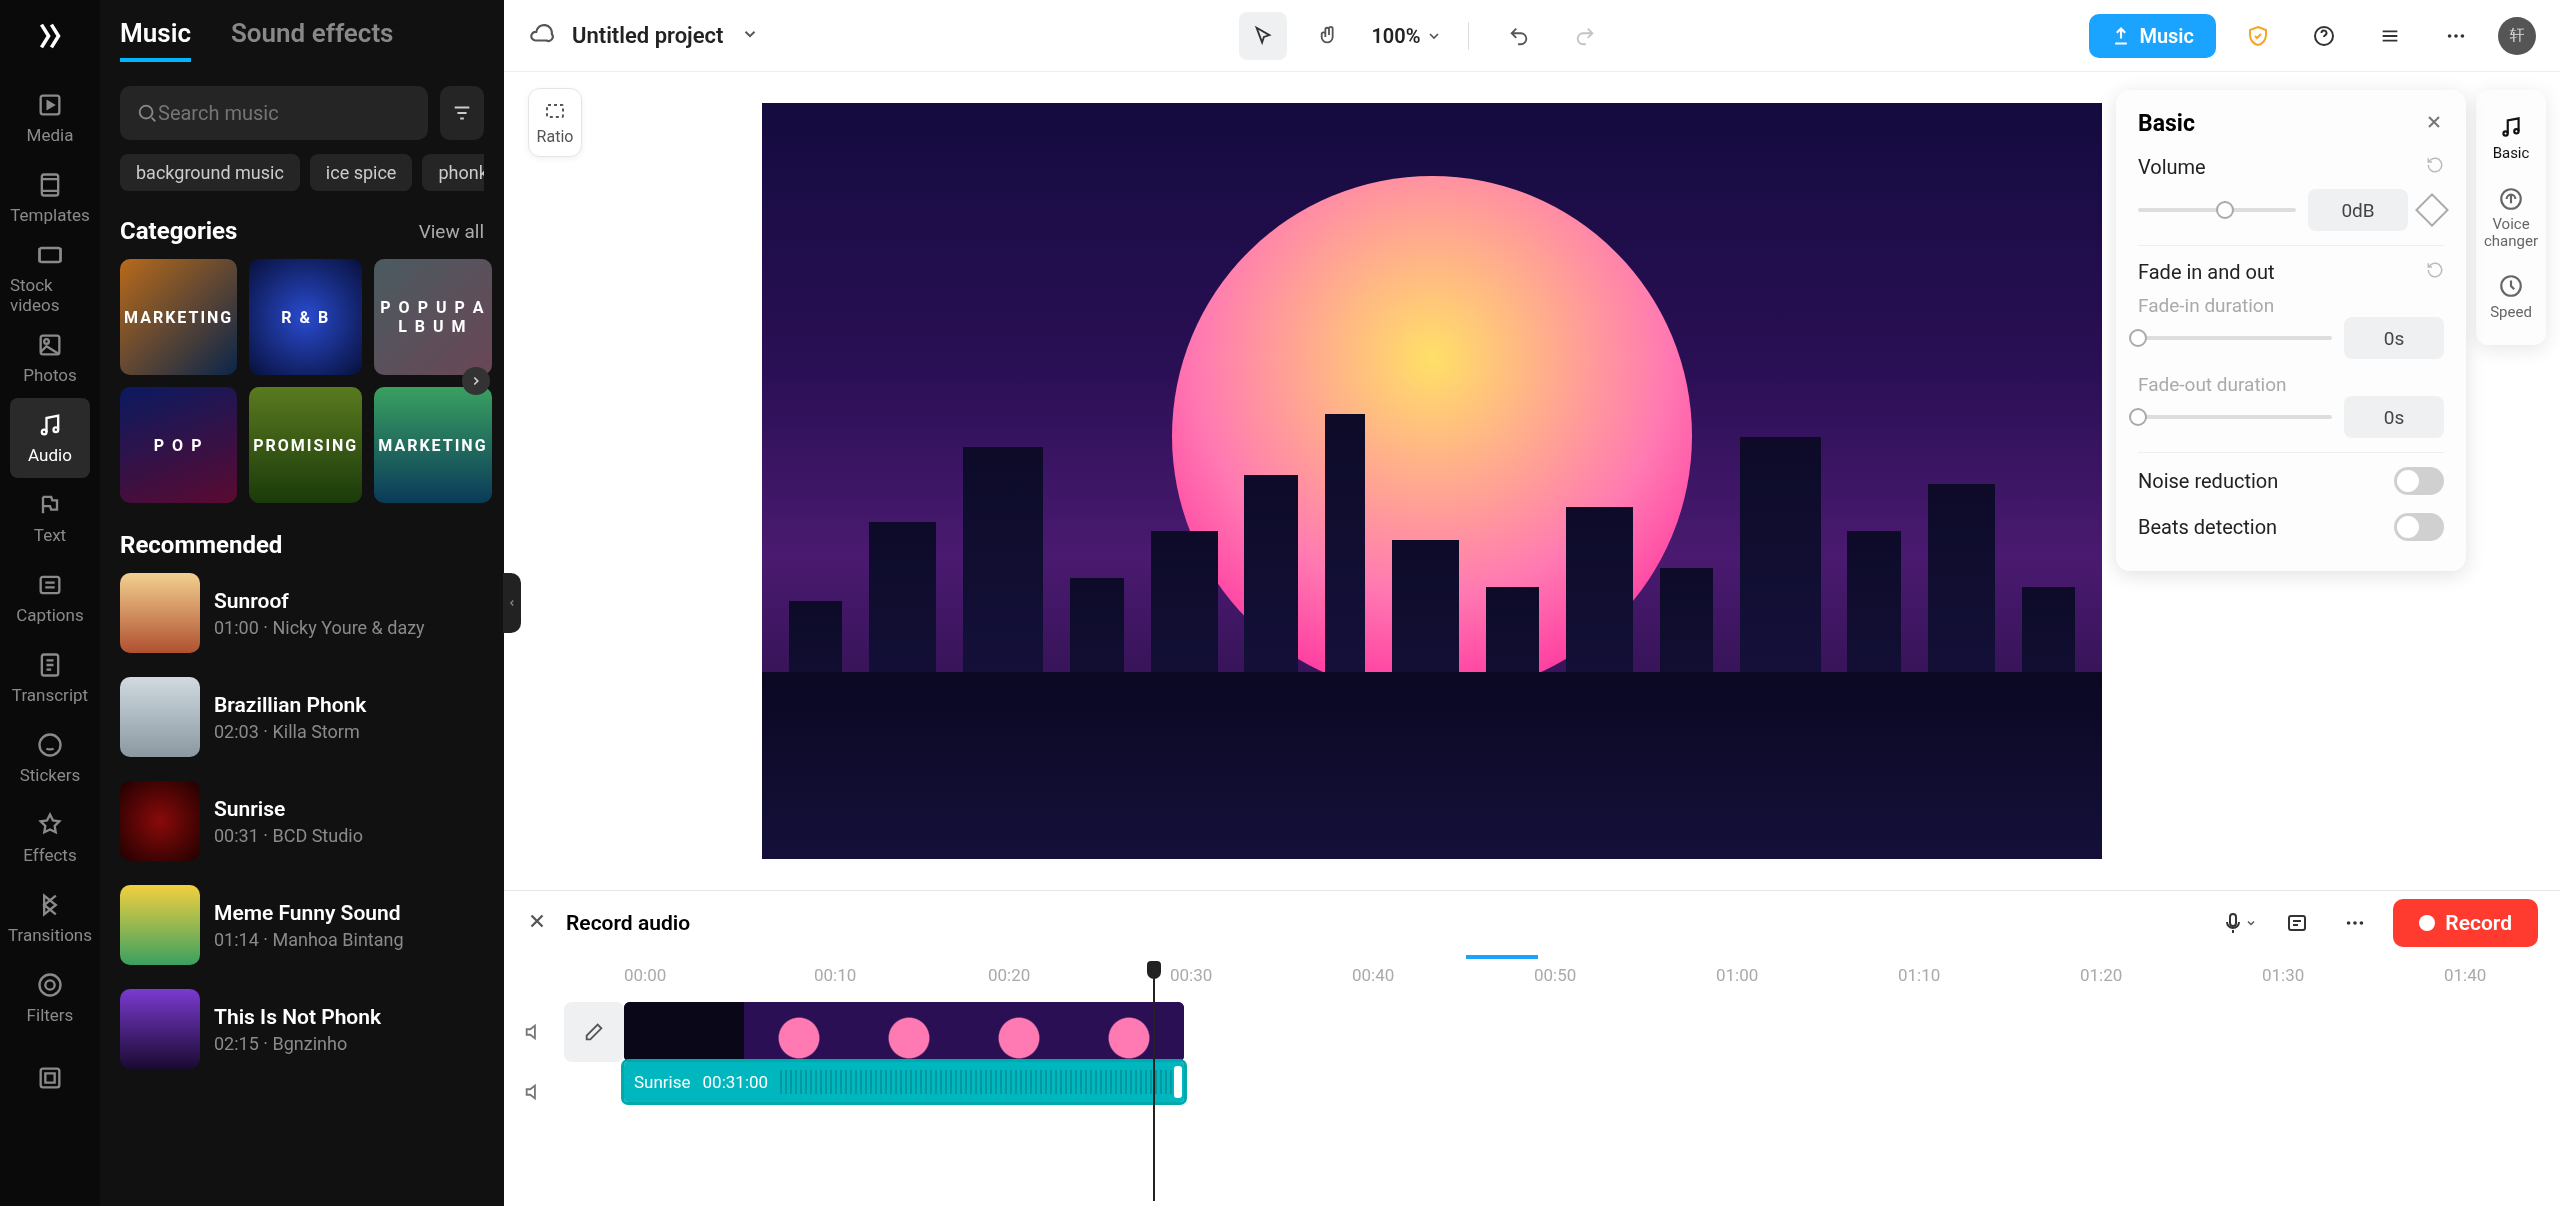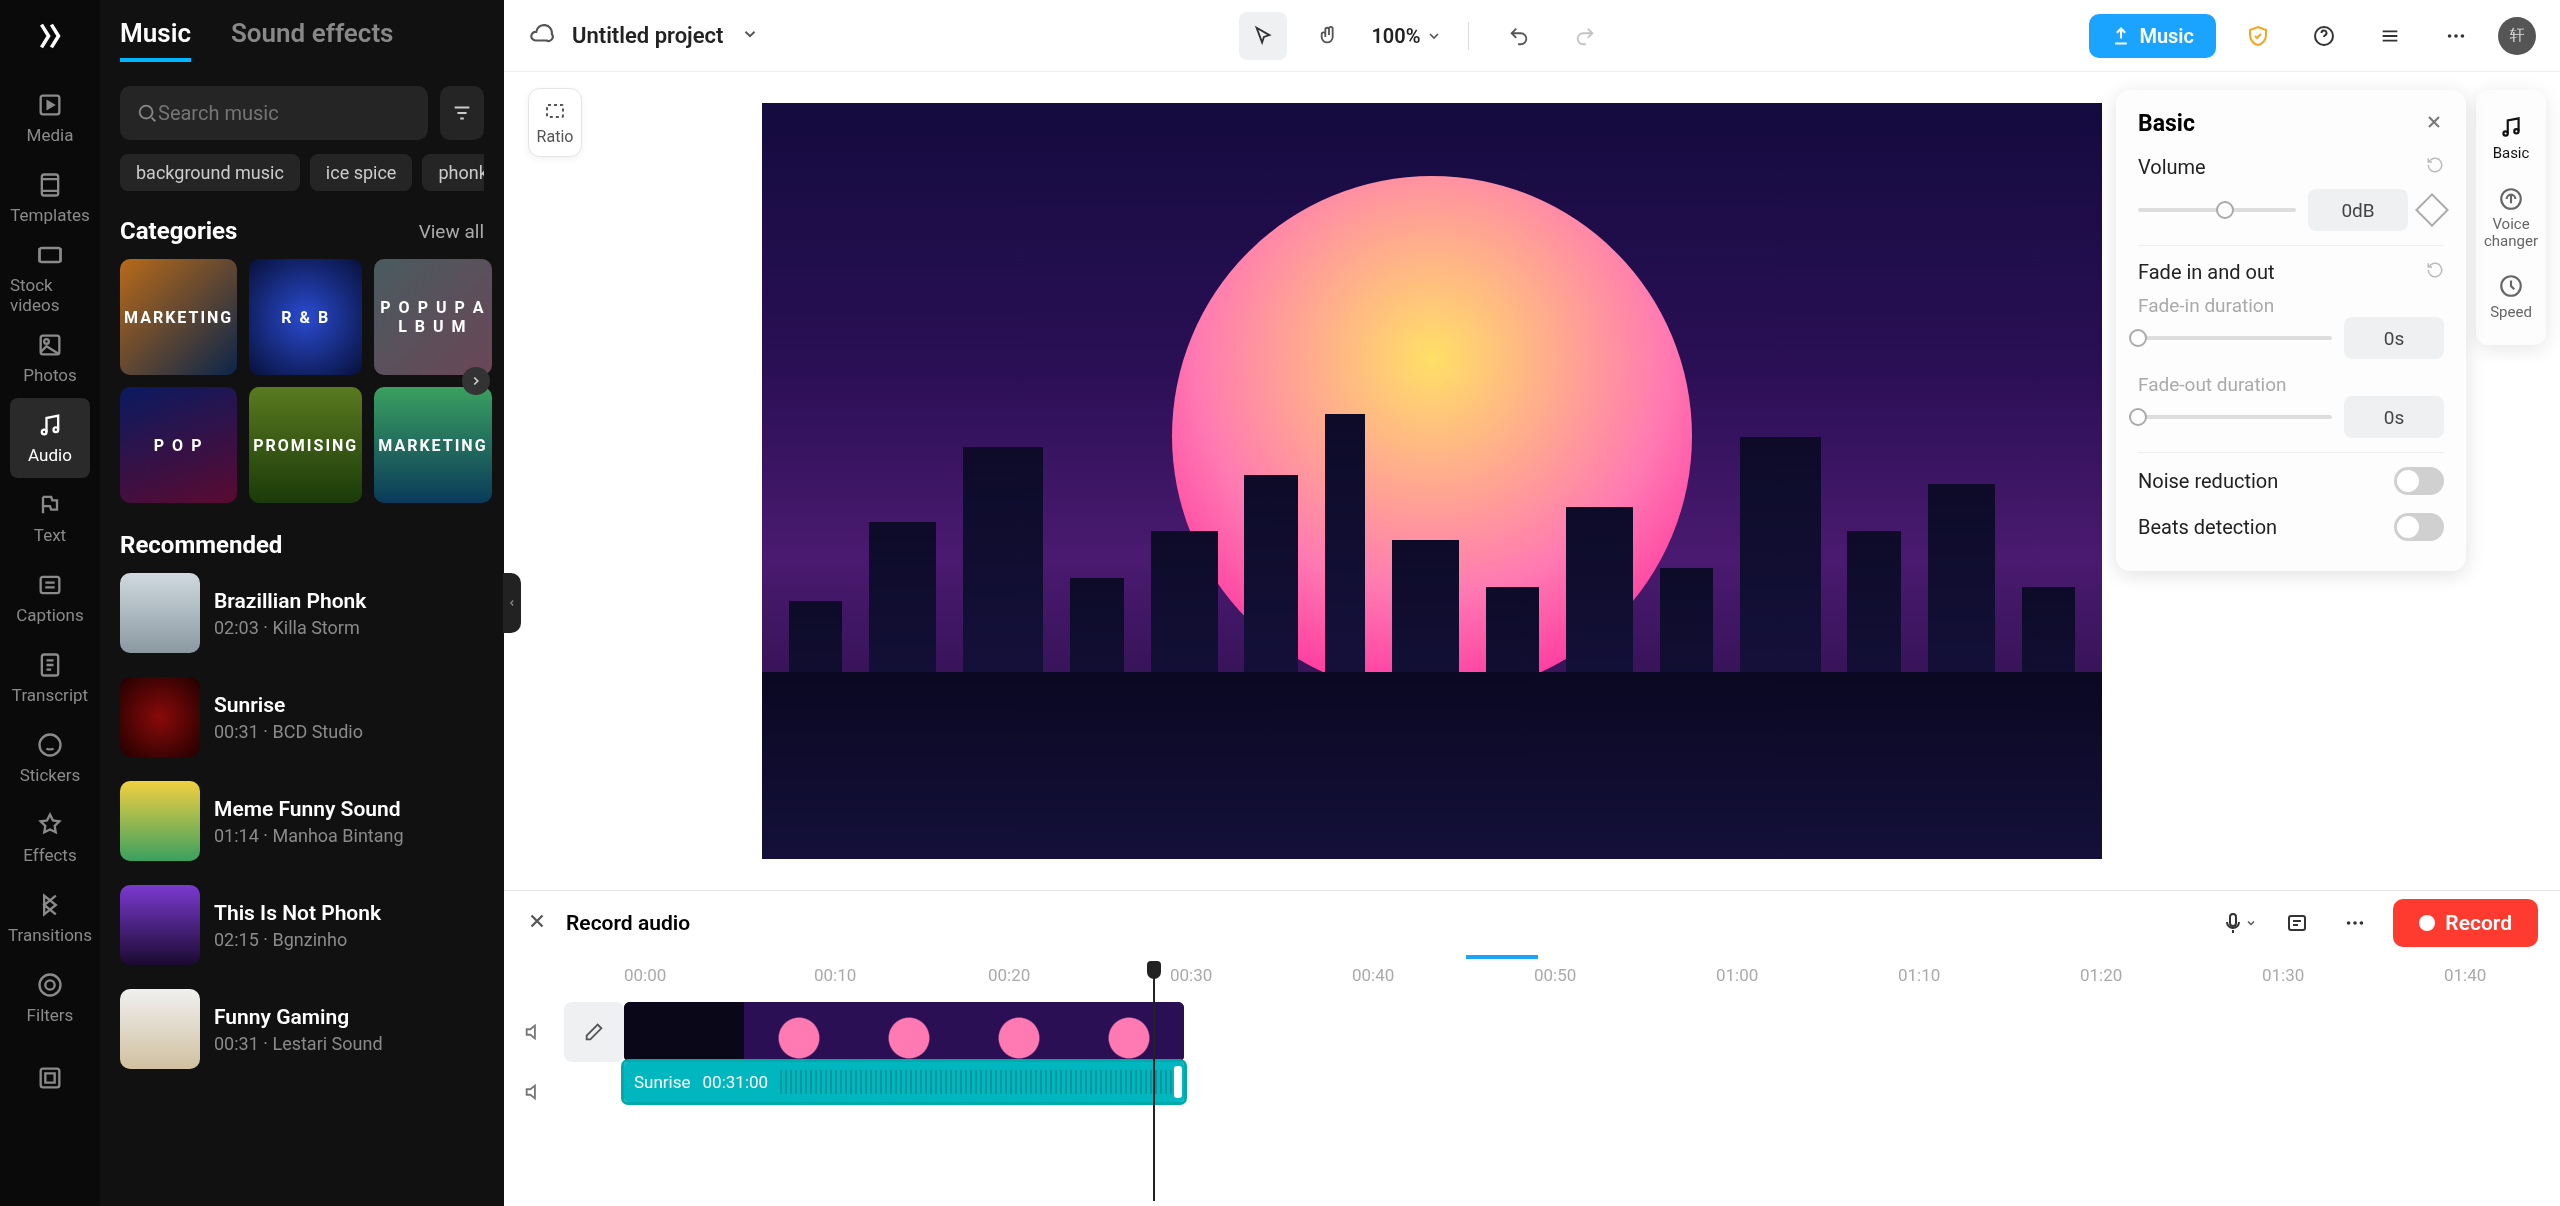--- a/index.html
+++ b/index.html
@@ -256,20 +256,27 @@
         <svg width="14" height="14" viewBox="0 0 24 24" fill="none" stroke="currentColor" stroke-width="3">
             <path d="m9 6 6 6-6 6"></path>
           </svg>
       </div>
     </div>
     <div class="section-head">
       <h3>Recommended</h3>
     </div>
     <div id="tracks">
         <div class="track">
+          <div class="track-thumb" style="background:linear-gradient(#f2d090,#b05030)"></div>
+          <div class="track-info">
+            <div class="track-title">Sunroof</div>
+            <div class="track-meta">01:00 · Nicky Youre &amp; dazy</div>
+          </div>
+        </div>
+        <div class="track">
           <div class="track-thumb" style="background:linear-gradient(#d0dae0,#8a98a0)"></div>
           <div class="track-info">
             <div class="track-title">Brazillian Phonk</div>
             <div class="track-meta">02:03 · Killa Storm</div>
           </div>
         </div>
         <div class="track">
           <div class="track-thumb" style="background:radial-gradient(circle,#8a0a0a,#200000)"></div>
           <div class="track-info">
             <div class="track-title">Sunrise</div>
@@ -281,27 +288,20 @@
           <div class="track-info">
             <div class="track-title">Meme Funny Sound</div>
             <div class="track-meta">01:14 · Manhoa Bintang</div>
           </div>
         </div>
         <div class="track">
           <div class="track-thumb" style="background:linear-gradient(#7a3ad0,#1a0a30)"></div>
           <div class="track-info">
             <div class="track-title">This Is Not Phonk</div>
             <div class="track-meta">02:15 · Bgnzinho</div>
-          </div>
-        </div>
-        <div class="track">
-          <div class="track-thumb" style="background:linear-gradient(#f0f0f0,#d0c0a0)"></div>
-          <div class="track-info">
-            <div class="track-title">Funny Gaming</div>
-            <div class="track-meta">00:31 · Lestari Sound</div>
           </div>
         </div>
       </div>
   </div>
 
   <div class="main">
     <div class="collapse-nub">
       <svg width="10" height="10" viewBox="0 0 24 24" fill="none" stroke="currentColor" stroke-width="3">
           <path d="m15 6-6 6 6 6"></path>
         </svg>

